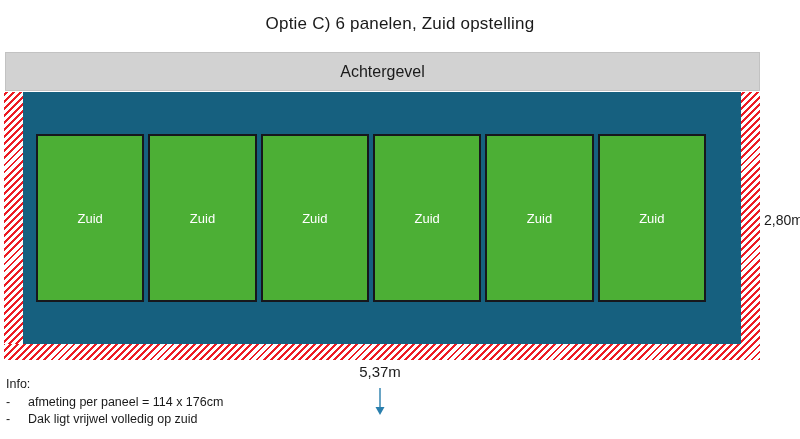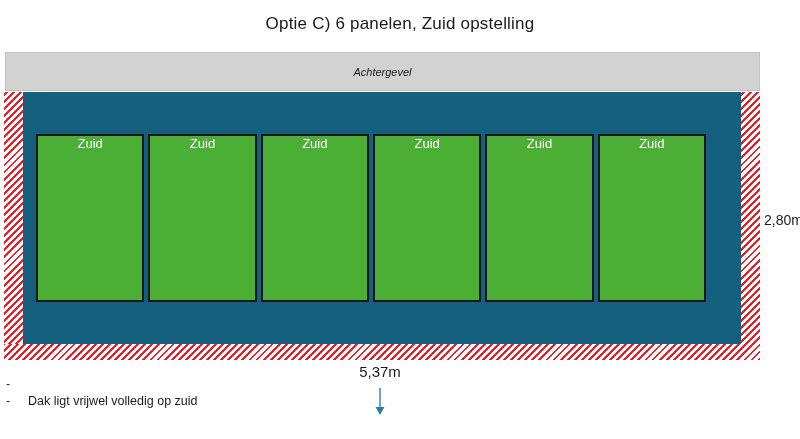--- a/index.html
+++ b/index.html
@@ -41,23 +41,22 @@
     width: 755px;
     height: 39px;
     background: #d2d2d2;
     border: 1px solid #c2c2c2;
     box-sizing: border-box;
     display: flex;
     align-items: center;
     justify-content: center;
   }
   #back-wall-label {
-    font-size: 11px;
-    color: #1a1a1a;
-    font-style: italic;
+    font-size: 16px;
+    color: #1a1a1a;
   }
 
   
   .hatch {
     background-color: #ffffff;
     background-image: repeating-linear-gradient(
       -45deg,
       #ec1c24 0px,
       #ec1c24 2px,
       #ffffff 2px,
@@ -120,20 +119,21 @@
     height: 168px;
     display: flex;
     gap: 4px;
   }
   .panel {
     flex: 1 1 0;
     background: #4caf35;
     border: 2px solid #17171c;
     box-sizing: border-box;
     display: flex;
+    align-items: center;
     justify-content: center;
   }
   .panel-label {
     font-size: 13px;
     color: #ffffff;
   }
 
   
   #dim-height {
     position: absolute;
@@ -233,22 +233,24 @@
   <div id="dim-height">2,80m</div>
   <div id="dim-width">5,37m</div>
 
   <svg id="garden-arrow" viewBox="0 0 20 28">
     <line x1="10" y1="0" x2="10" y2="21" stroke="#2a7fad" stroke-width="1.4"></line>
     <polygon points="5.5,19 14.5,19 10,27" fill="#2a7fad"></polygon>
   </svg>
   <div id="garden-label">Tuin</div>
 
   <div id="info-block">
+    <div id="info-title">Info:</div>
     <div class="info-row">
       <span class="info-bullet">-</span>
+      <span>afmeting per paneel = 114 x 176cm</span>
     </div>
     <div class="info-row">
       <span class="info-bullet">-</span>
       <span>Dak ligt vrijwel volledig op zuid</span>
     </div>
   </div>
 
 </div>
 
 </body></html>

